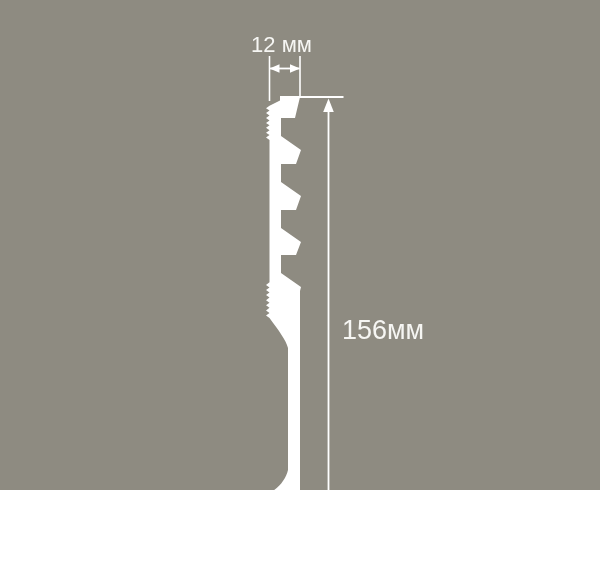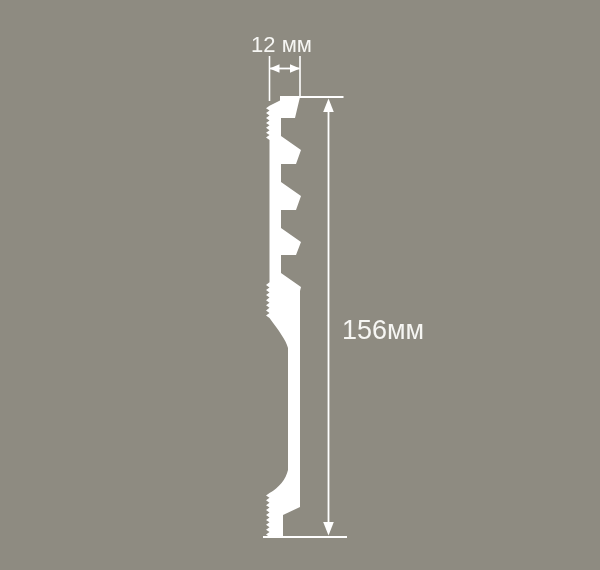--- a/index.html
+++ b/index.html
@@ -1,19 +1,19 @@
 <!DOCTYPE html>
 <html><head>
 <meta charset="utf-8">
 <style>
   html, body { margin: 0; padding: 0; }
   .stage {
     position: relative;
     width: 600px;
-    height: 570px;
+    height: 490px;
     overflow: hidden;
     font-family: "Liberation Sans", sans-serif;
   }
   .stage svg { display: block; }
   text {
     font-family: "Liberation Sans", sans-serif;
   }
 </style>
 </head>
 <body>

